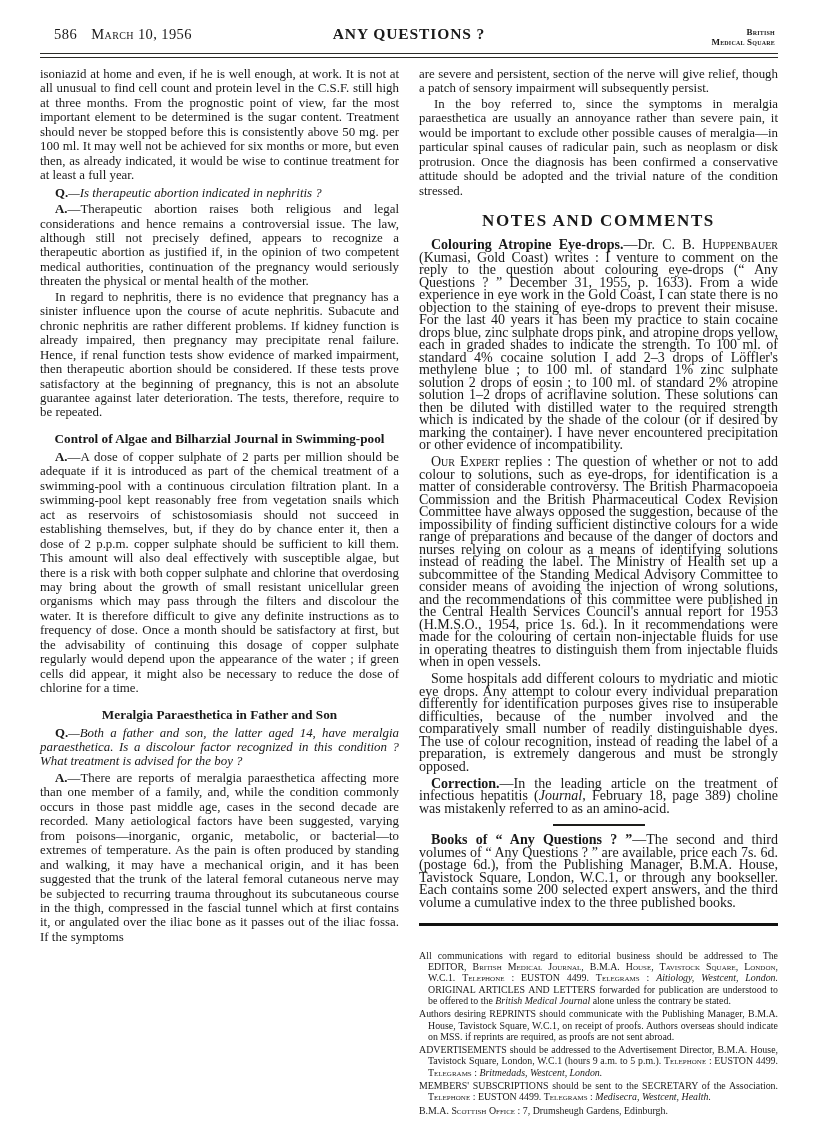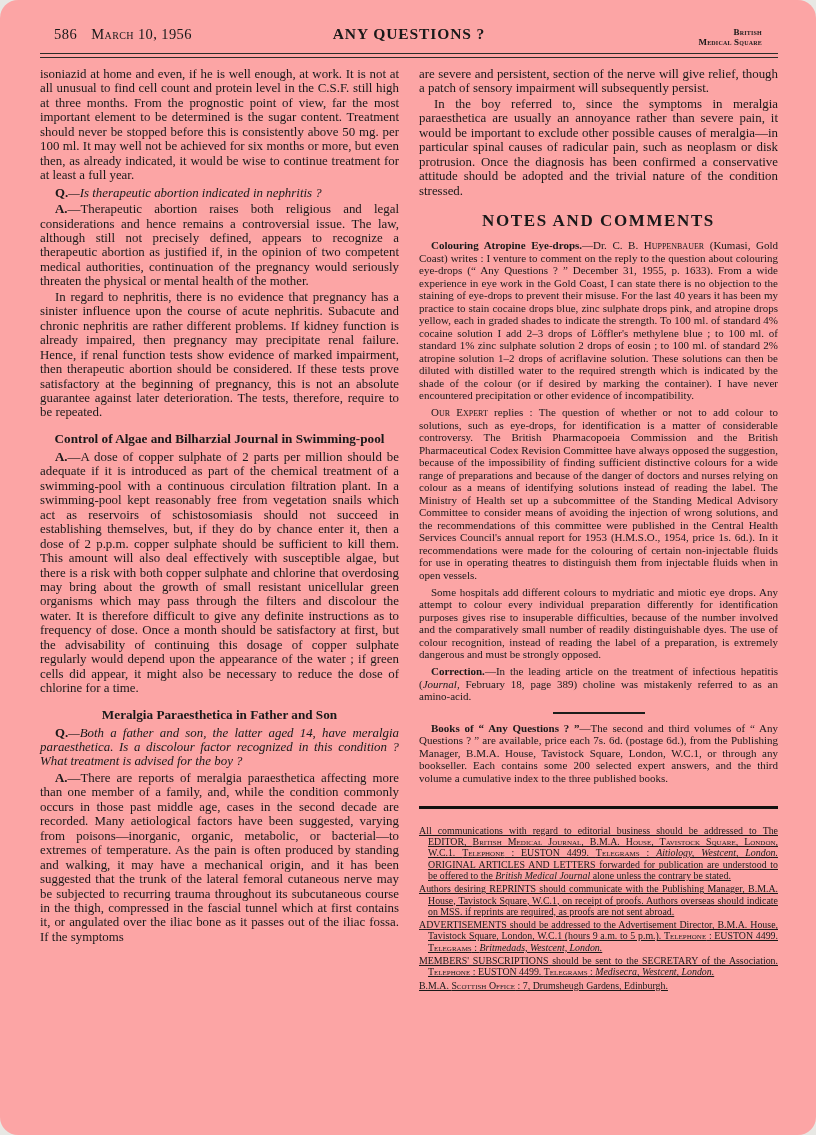--- a/index.html
+++ b/index.html
@@ -2,54 +2,53 @@
 <html><head>
 <meta charset="utf-8">
 <style>
   html,body { margin:0; padding:0; background:#e8e8e4; }
   .page {
     position:relative;
     width:816px; height:1135px;
     margin:0 auto;
     box-sizing:border-box;
     padding:26px 38px 0 40px;
-    background:#fca5a5;
+    background:#ffffff;
     color:#191919;
     font-family:"Liberation Serif","DejaVu Serif",serif;
     overflow:hidden;
-    border-radius:18px;
   }
   
   .page-header { position:relative; height:24px; font-size:14.5px; }
   .hdr-left { position:absolute; left:14px; top:0; white-space:nowrap; }
   .pgnum { margin-right:14px; letter-spacing:0.5px; }
   .date { font-variant:small-caps; letter-spacing:0.4px; }
   .hdr-title {
     position:absolute; left:0; right:0; top:-1px;
     text-align:center; font-weight:bold; font-size:15.5px; letter-spacing:0.9px;
   }
   .hdr-journal {
-    position:absolute; right:16px; top:1px;
+    position:absolute; right:3px; top:1px;
     text-align:right; font-variant:small-caps; font-weight:bold;
     font-size:9px; line-height:1.15; letter-spacing:0.2px;
   }
   .double-rule { margin-top:3px; height:3px; border-top:1.5px solid #2b2b28; border-bottom:1px solid #2b2b28; }
   
   .columns { display:flex; gap:20px; margin-top:9px; }
   .col { flex:1; min-width:0; }
   .col p { text-align:justify; margin:0; }
   p.bp { font-size:12.9px; line-height:14.45px; text-indent:15px; margin-bottom:1px; }
   p.bp.ni { text-indent:0; }
   p.qp { margin-top:3px; margin-bottom:2px; }
   .sect-h { font-size:13.2px; font-weight:bold; text-align:center; margin:11px 0 4px; line-height:15px; }
   .notes-h { font-size:17px; font-weight:bold; text-align:center; letter-spacing:1.6px; margin:13px 0 8px; }
-  .notes p.np { font-size:11px; line-height:12.5px; text-indent:12px; margin:0 0 4.5px; }
+  .notes p.np { font-size:14px; line-height:12.5px; text-indent:12px; margin:0 0 4.5px; }
   .hr-short { width:92px; margin:9px auto 8px; border:0; border-top:2px solid #1c1c1a; }
   
-  .fbox { border-top:3.5px solid #121210; margin-top:22px; padding-top:16px;text-decoration:underline; }
+  .fbox { border-top:3.5px solid #121210; margin-top:14px; padding-top:24px; }
   .fbox p.fp {
     font-size:9.9px; line-height:11.15px;
     padding-left:9px; text-indent:-9px; margin:0 0 2.5px;
     text-align:justify;
   }
   
   .qa { font-weight:bold; }
   .b  { font-weight:bold; }
   .it { font-style:italic; }
   .sc { font-variant:small-caps; }
@@ -101,19 +100,19 @@
         <p class="np">Some hospitals add different colours to mydriatic and miotic eye drops.  Any attempt to colour every individual preparation differently for identification purposes gives rise to insuperable difficulties, because of the number involved and the comparatively small number of readily distinguishable dyes.  The use of colour recognition, instead of reading the label of a preparation, is extremely dangerous and must be strongly opposed.</p>
         <p class="np"><span class="b">Correction.</span><span>—In the leading article on the treatment of infectious hepatitis (</span><span class="it">Journal</span><span>, February 18, page 389) choline was mistakenly referred to as an amino-acid.</span></p>
         <hr class="hr-short">
         <p class="np"><span class="b">Books of “ Any Questions ? ”</span><span>—The second and third volumes of “ Any Questions ? ” are available, price each 7s. 6d. (postage 6d.), from the Publishing Manager, B.M.A. House, Tavistock Square, London, W.C.1, or through any bookseller.  Each contains some 200 selected expert answers, and the third volume a cumulative index to the three published books.</span></p>
       </div>
 
       <div class="fbox">
         <p class="fp"><span>All communications with regard to editorial business should be addressed to The EDITOR, </span><span class="sc">British Medical Journal, B.M.A. House, Tavistock Square, London,</span><span> W.C.1.  </span><span class="sc">Telephone</span><span> : EUSTON 4499.  </span><span class="sc">Telegrams</span><span> : </span><span class="it">Aitiology, Westcent, London.</span><span>  ORIGINAL ARTICLES AND LETTERS forwarded for publication are understood to be offered to the </span><span class="it">British Medical Journal</span><span> alone unless the contrary be stated.</span></p>
         <p class="fp"><span>Authors desiring REPRINTS should communicate with the Publishing Manager, B.M.A. House, Tavistock Square, W.C.1, on receipt of proofs. Authors overseas should indicate on MSS. if reprints are required, as proofs are not sent abroad.</span></p>
         <p class="fp"><span>ADVERTISEMENTS should be addressed to the Advertisement Director, B.M.A. House, Tavistock Square, London, W.C.1 (hours 9 a.m. to 5 p.m.). </span><span class="sc">Telephone</span><span> : EUSTON 4499. </span><span class="sc">Telegrams</span><span> : </span><span class="it">Britmedads, Westcent, London.</span></p>
-        <p class="fp"><span>MEMBERS' SUBSCRIPTIONS should be sent to the SECRETARY of the Association.  </span><span class="sc">Telephone</span><span> : EUSTON 4499.  </span><span class="sc">Telegrams</span><span> : </span><span class="it">Medisecra, Westcent, London.</span></p>
+        <p class="fp"><span>MEMBERS' SUBSCRIPTIONS should be sent to the SECRETARY of the Association.  </span><span class="sc">Telephone</span><span> : EUSTON 4499.  </span><span class="sc">Telegrams</span><span> : </span><span class="it">Medisecra, Westcent, Health.</span></p>
         <p class="fp"><span>B.M.A. </span><span class="sc">Scottish Office</span><span> : 7, Drumsheugh Gardens, Edinburgh.</span></p>
       </div>
     </section>
 
   </main>
 </div>
 
 </body></html>

